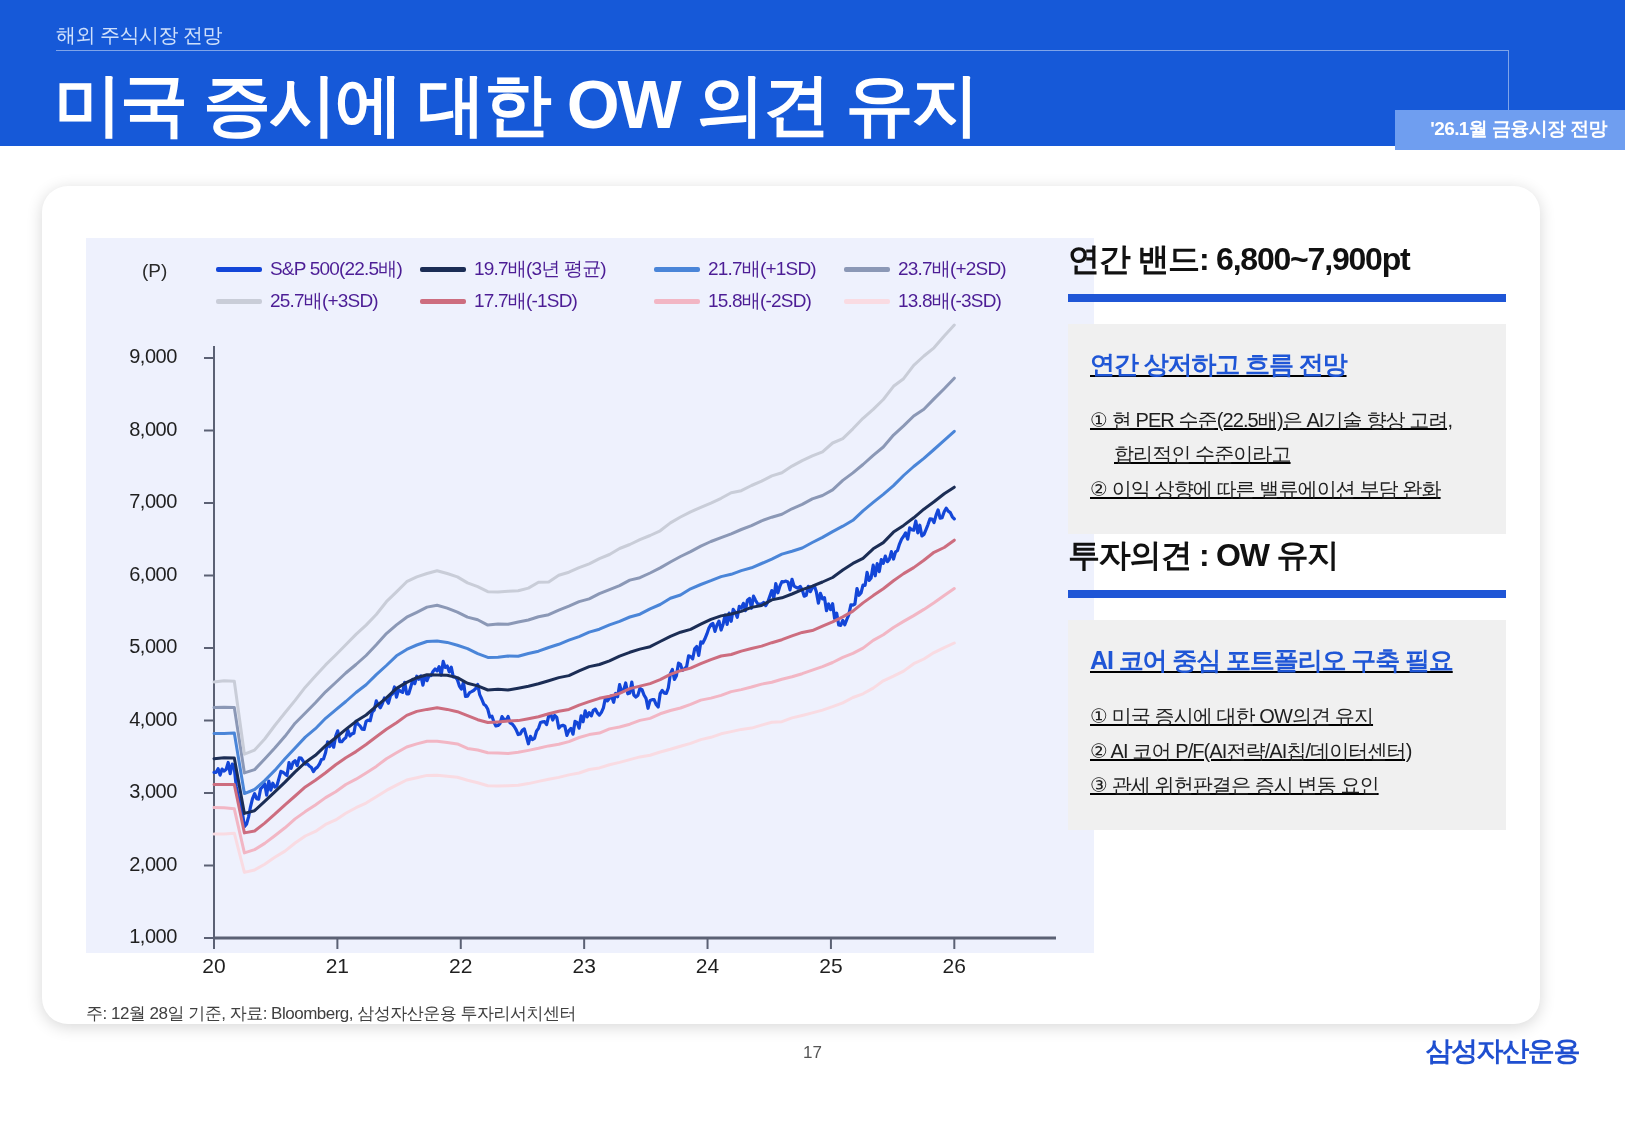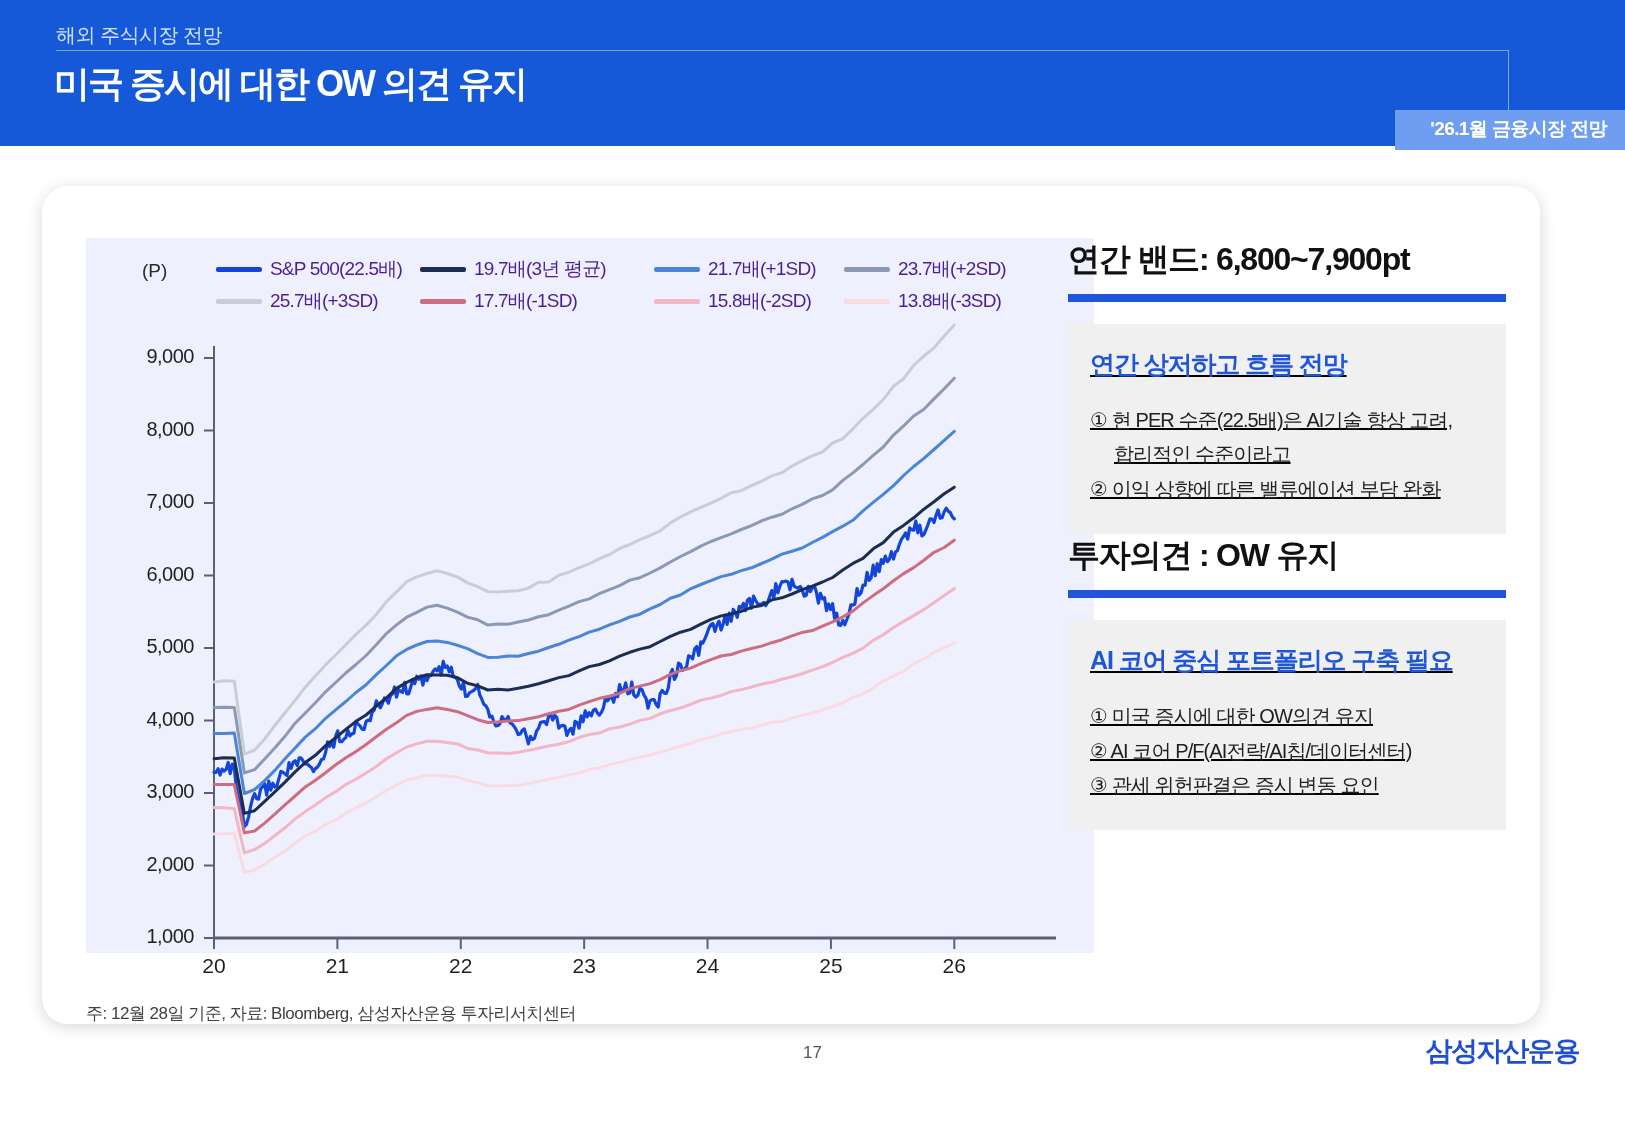--- a/index.html
+++ b/index.html
@@ -22,21 +22,21 @@
   .header .rule{
     position:absolute;left:56px;top:50px;width:1452px;height:1px;
     background:rgba(255,255,255,.45);
   }
   .header .rule-v{
     position:absolute;left:1508px;top:50px;width:1px;height:96px;
     background:rgba(255,255,255,.45);
   }
   .header .title{
     position:absolute;left:54px;top:60px;
-    font-size:36px;font-weight:700;color:#ffffff;letter-spacing:-2px;
+    font-size:68px;font-weight:700;color:#ffffff;letter-spacing:-2px;
     white-space:nowrap;
   }
   .header .badge{
     position:absolute;right:0px;top:110px;
     background:#6f9ef0;color:#ffffff;
     font-size:19px;font-weight:700;letter-spacing:-0.6px;
     padding:6px 18px 8px 35px;
   }
 
   
@@ -66,21 +66,21 @@
   .legend-item .swatch{
     width:46px;height:5px;border-radius:2px;margin-right:8px;flex:0 0 auto;
   }
   .legend-item .lbl{
     font-size:19px;color:#4c1d95;letter-spacing:-0.8px;white-space:nowrap;
   }
   .legend-row2{margin-top:2px;}
 
   .plot-wrap{position:absolute;left:0;top:0;width:1008px;height:715px;}
   .ylab{
-    position:absolute;text-align:right;width:82px;
+    position:absolute;text-align:center;width:82px;
     font-size:20px;color:#1f1f1f;letter-spacing:-0.5px;
   }
   .xlab{
     position:absolute;text-align:center;width:60px;
     font-size:21px;color:#1f1f1f;
   }
 
   .footnote{
     position:absolute;left:44px;top:816px;
     font-size:17px;color:#404040;letter-spacing:-0.5px;

